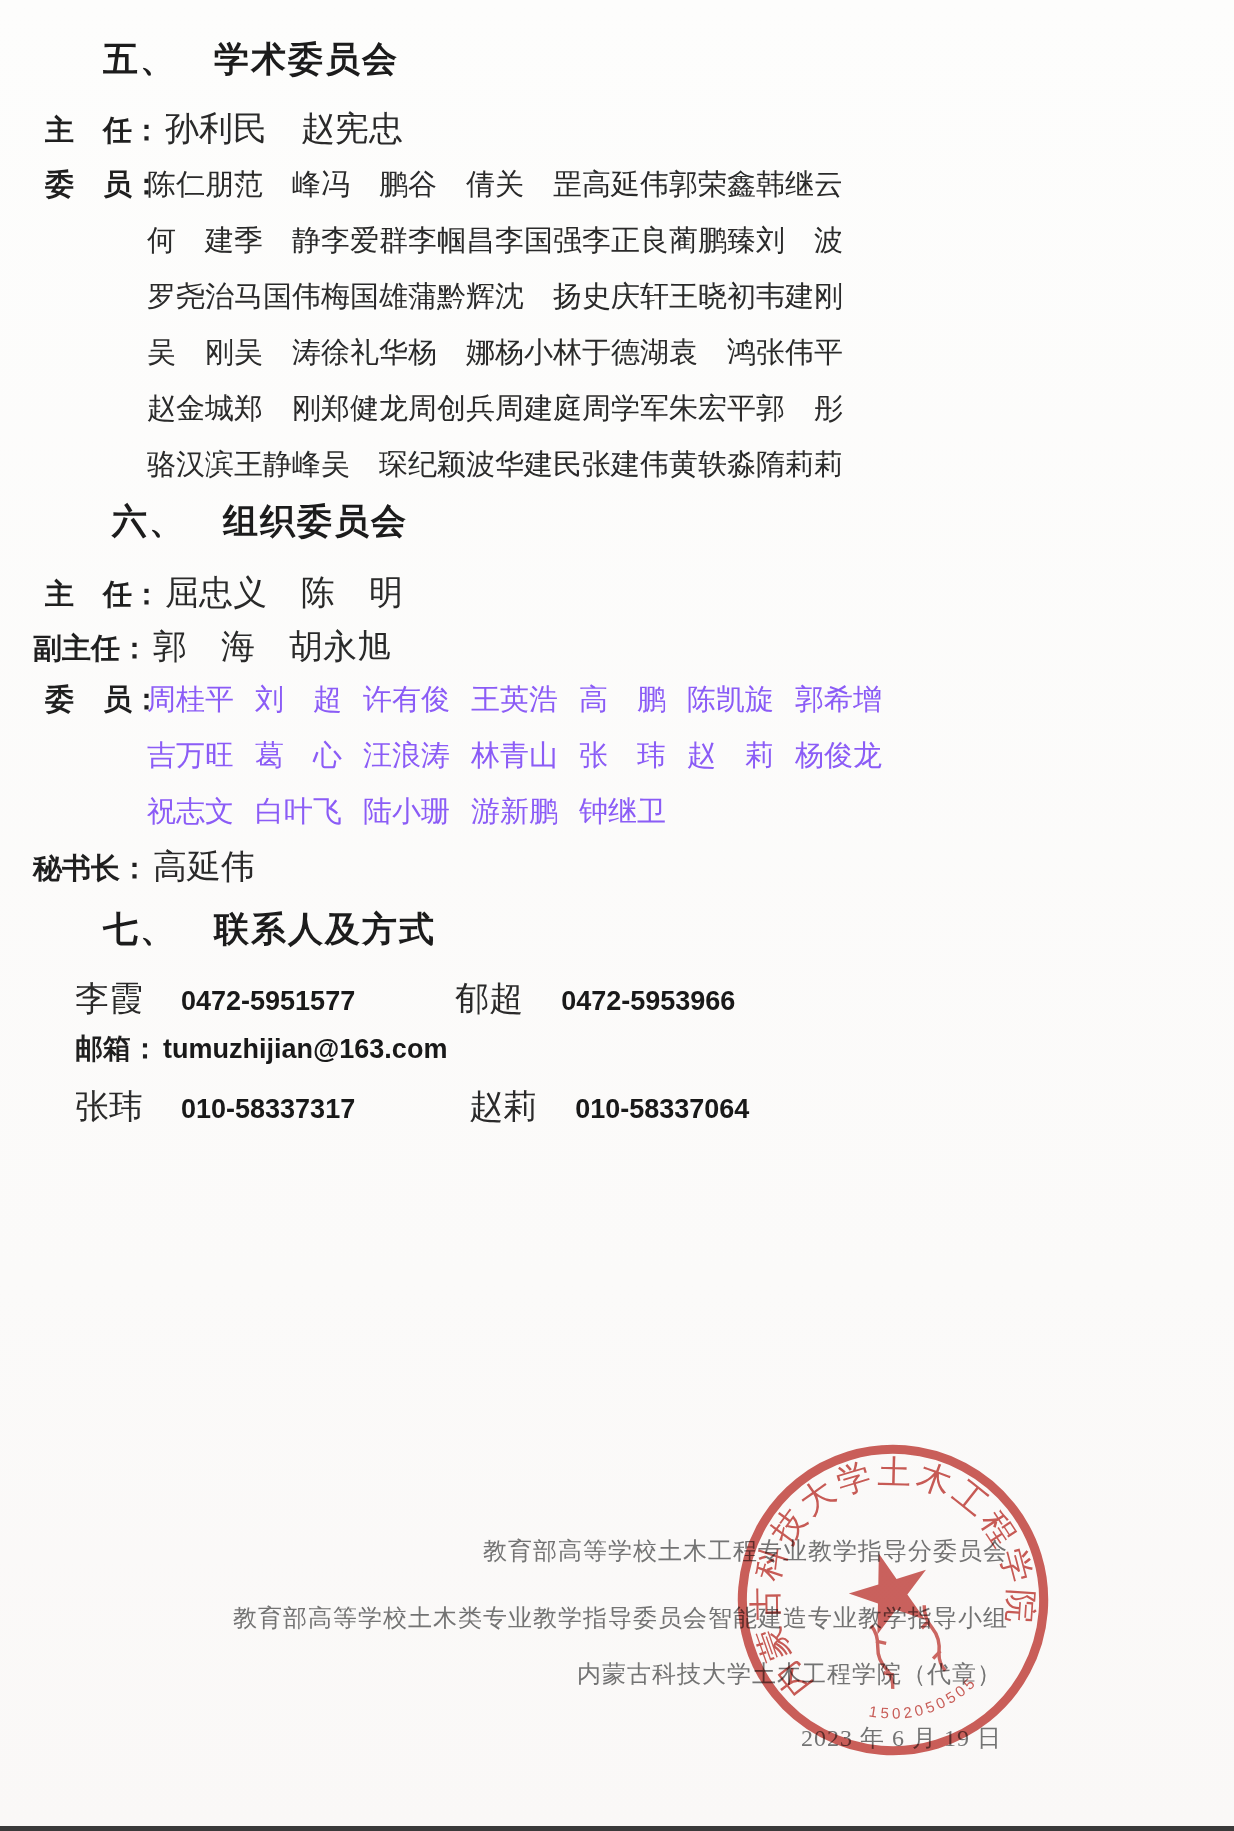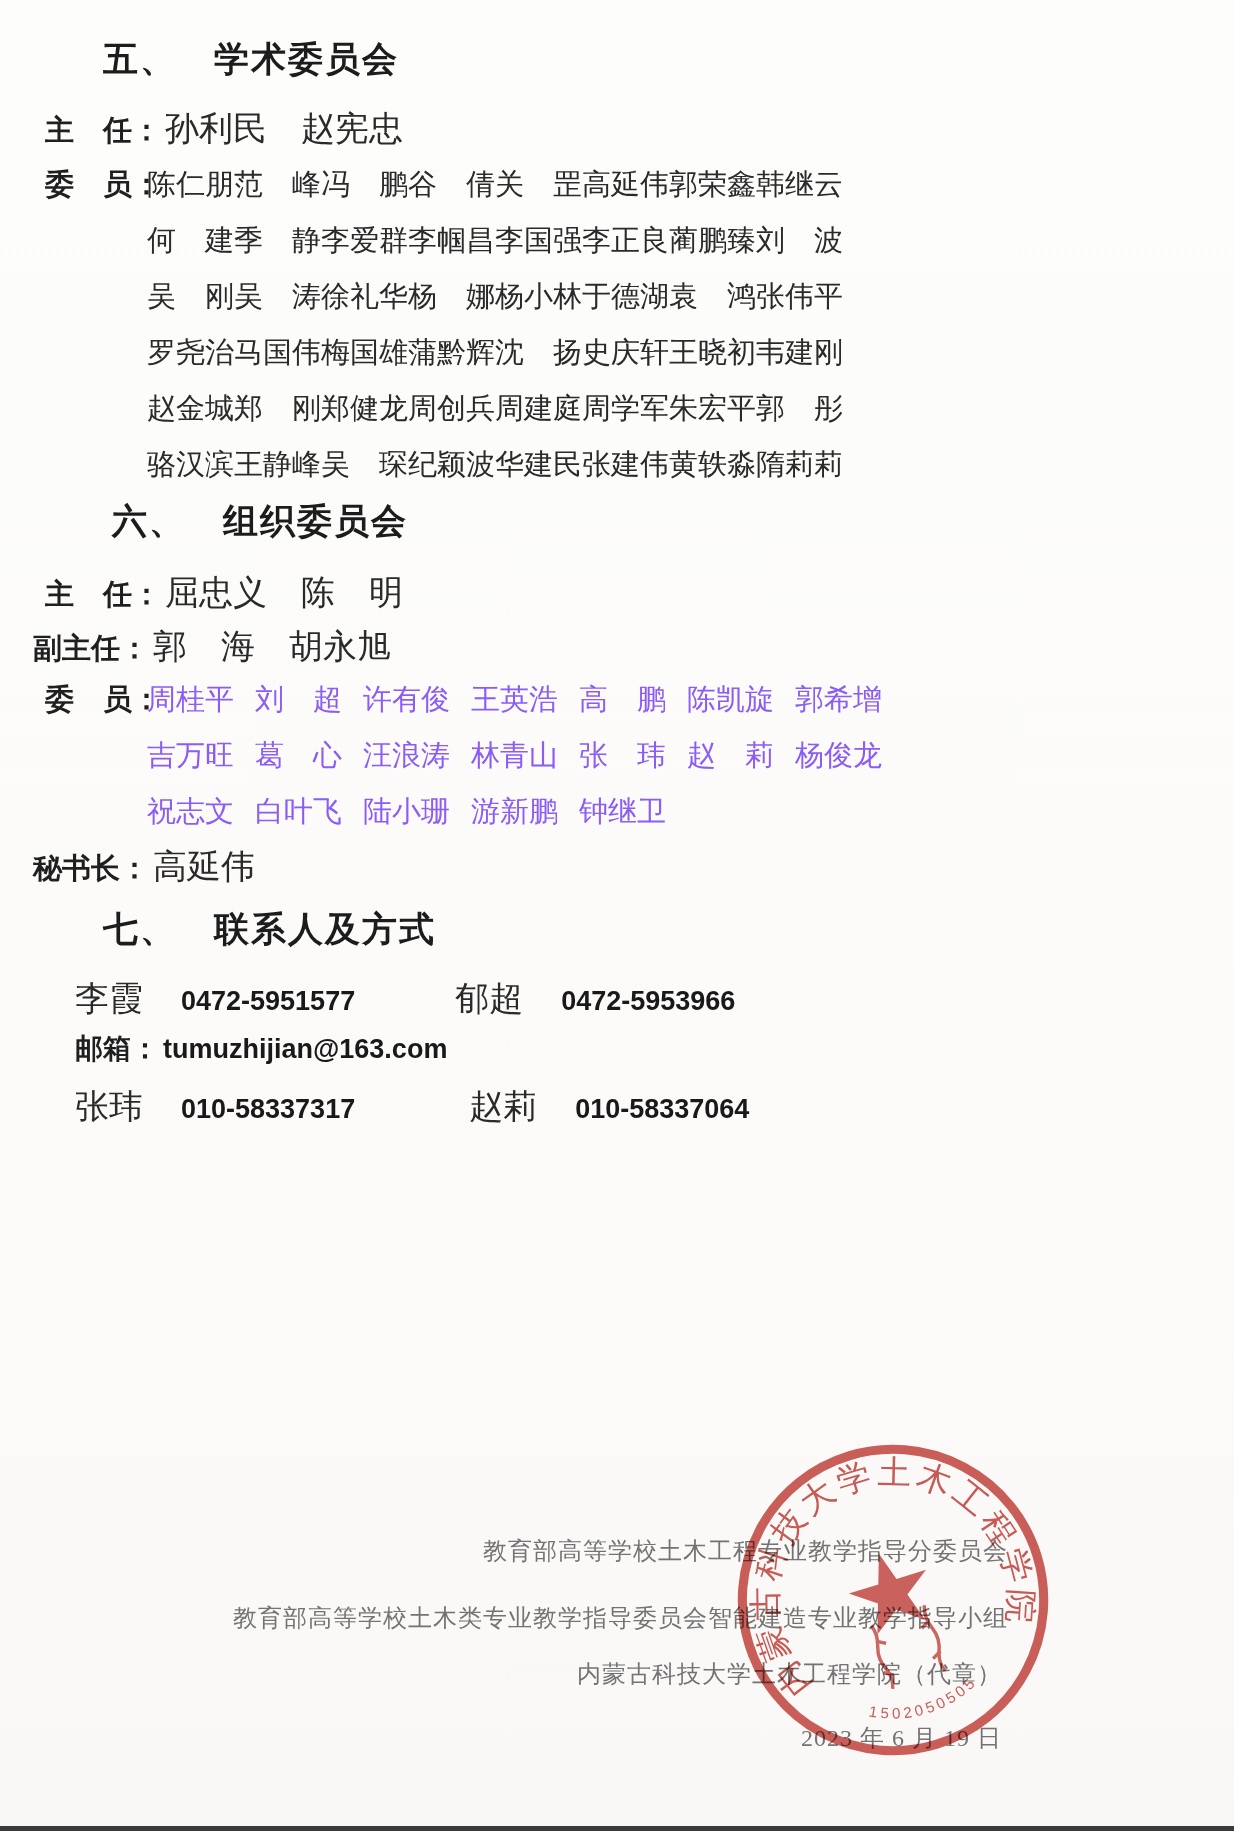--- a/index.html
+++ b/index.html
@@ -61,38 +61,38 @@
     <span>何　建</span>
     <span>季　静</span>
     <span>李爱群</span>
     <span>李帼昌</span>
     <span>李国强</span>
     <span>李正良</span>
     <span>蔺鹏臻</span>
     <span>刘　波</span>
   </div>
   <div class="mrow">
+    <span>罗尧治</span>
+    <span>马国伟</span>
+    <span>梅国雄</span>
+    <span>蒲黔辉</span>
+    <span>沈　扬</span>
+    <span>史庆轩</span>
+    <span>王晓初</span>
+    <span>韦建刚</span>
+  </div>
+  <div class="mrow">
     <span>吴　刚</span>
     <span>吴　涛</span>
     <span>徐礼华</span>
     <span>杨　娜</span>
     <span>杨小林</span>
     <span>于德湖</span>
     <span>袁　鸿</span>
     <span>张伟平</span>
-  </div>
-  <div class="mrow">
-    <span>罗尧治</span>
-    <span>马国伟</span>
-    <span>梅国雄</span>
-    <span>蒲黔辉</span>
-    <span>沈　扬</span>
-    <span>史庆轩</span>
-    <span>王晓初</span>
-    <span>韦建刚</span>
   </div>
   <div class="mrow">
     <span>赵金城</span>
     <span>郑　刚</span>
     <span>郑健龙</span>
     <span>周创兵</span>
     <span>周建庭</span>
     <span>周学军</span>
     <span>朱宏平</span>
     <span>郭　彤</span>

